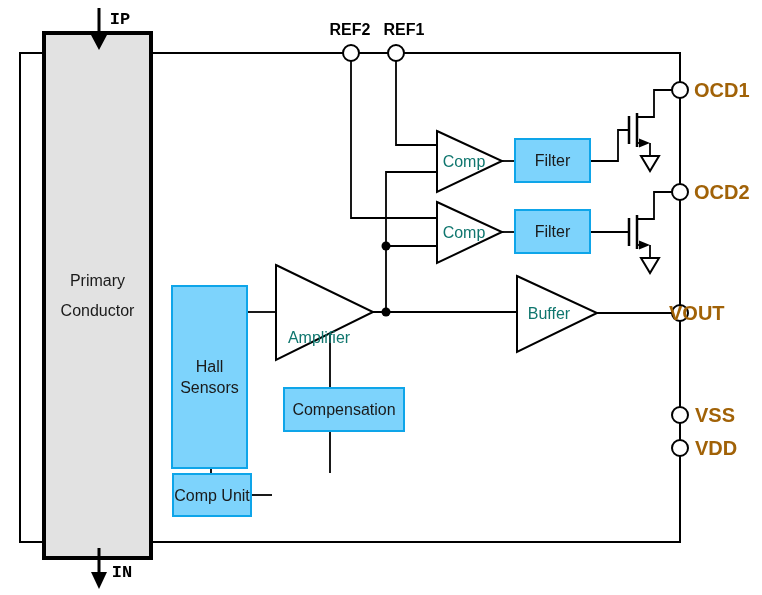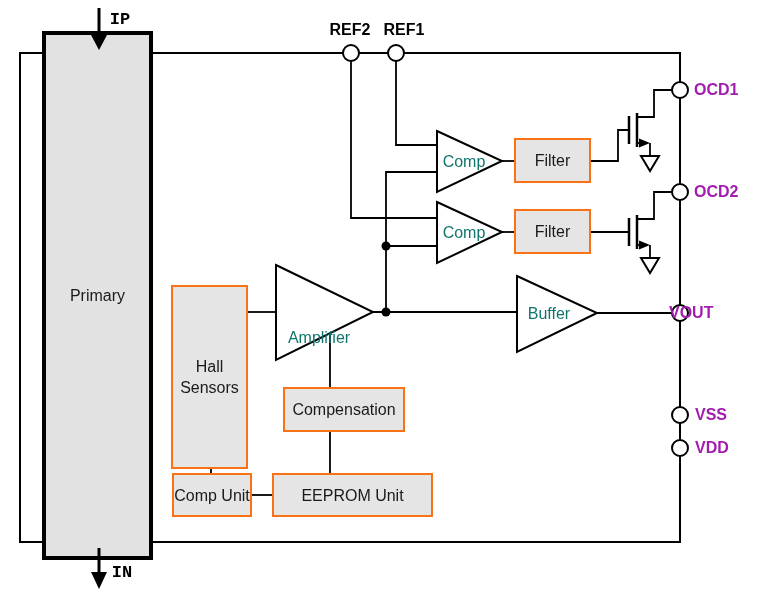--- a/index.html
+++ b/index.html
@@ -3,37 +3,37 @@
 <meta charset="utf-8">
 <style>
   html,body{margin:0;padding:0;background:#ffffff;}
   .stage{
     position:relative;width:762px;height:595px;background:#ffffff;overflow:hidden;
     font-family:"Liberation Sans", sans-serif;color:#111;
   }
   .layer{position:absolute;left:0;top:0;}
   .z1{z-index:1;} .z4{z-index:4;}
   .box{
-    position:absolute;box-sizing:border-box;border:2px solid #f97316;background:#e5e5e5;
+    position:absolute;box-sizing:border-box;border:2px solid #0ea5e9;background:#7dd3fc;
     display:flex;flex-direction:column;align-items:center;justify-content:center;
     font-size:16px;line-height:21px;z-index:2;color:#1a1a1a;
   }
   .conductor{
     position:absolute;box-sizing:border-box;left:42px;top:31px;width:111px;height:529px;
     border:4px solid #000;background:#e2e2e2;display:flex;flex-direction:column;
     align-items:center;justify-content:center;text-align:center;
     font-size:16px;line-height:30px;z-index:2;color:#1a1a1a;
   }
   .lbl{
     position:absolute;transform:translate(-50%,-50%);white-space:nowrap;
     font-size:16px;color:#0f766e;z-index:5;
   }
   .pin-lbl{
     position:absolute;transform:translateY(-50%);white-space:nowrap;
-    font-size:16px;font-weight:700;color:#a21caf;z-index:5;
+    font-size:20px;font-weight:700;color:#a16207;z-index:5;
   }
   .bold{font-weight:700;color:#000;}
   .big{font-size:17px;font-family:Liberation Mono, monospace;}
 </style>
 </head>
 <body>
 
 <div class="stage">
 
   <svg class="layer z1" width="762" height="595" viewBox="0 0 762 595">
@@ -94,37 +94,35 @@
       <circle cx="680" cy="90" r="8"></circle>
       <circle cx="680" cy="192" r="8"></circle>
       <circle cx="680" cy="313" r="8"></circle>
       <circle cx="680" cy="415" r="8"></circle>
       <circle cx="680" cy="448" r="8"></circle>
     </g>
   </svg>
 
   <div class="conductor">
     <div>Primary</div>
+    <div>Conductor</div>
   </div>
 
   <div class="box" style="left:171px;top:285px;width:77px;height:184px;">
     <div>Hall</div>
     <div>Sensors</div>
   </div>
   <div class="box" style="left:514px;top:138px;width:77px;height:45px;">
     <div>Filter</div>
   </div>
   <div class="box" style="left:514px;top:209px;width:77px;height:45px;">
     <div>Filter</div>
   </div>
   <div class="box" style="left:283px;top:387px;width:122px;height:45px;">
     <div>Compensation</div>
-  </div>
-  <div class="box" style="left:272px;top:473px;width:161px;height:44px;">
-    <div>EEPROM Unit</div>
   </div>
   <div class="box" style="left:172px;top:473px;width:80px;height:44px;">
     <div>Comp Unit</div>
   </div>
 
   <svg class="layer z4" width="762" height="595" viewBox="0 0 762 595" style="pointer-events:none;">
     <g>
       <path d="M99 8 V36" stroke="#000" stroke-width="3" fill="none"></path>
       <polygon points="91,35 107,35 99,50" fill="#000"></polygon>
     </g>

